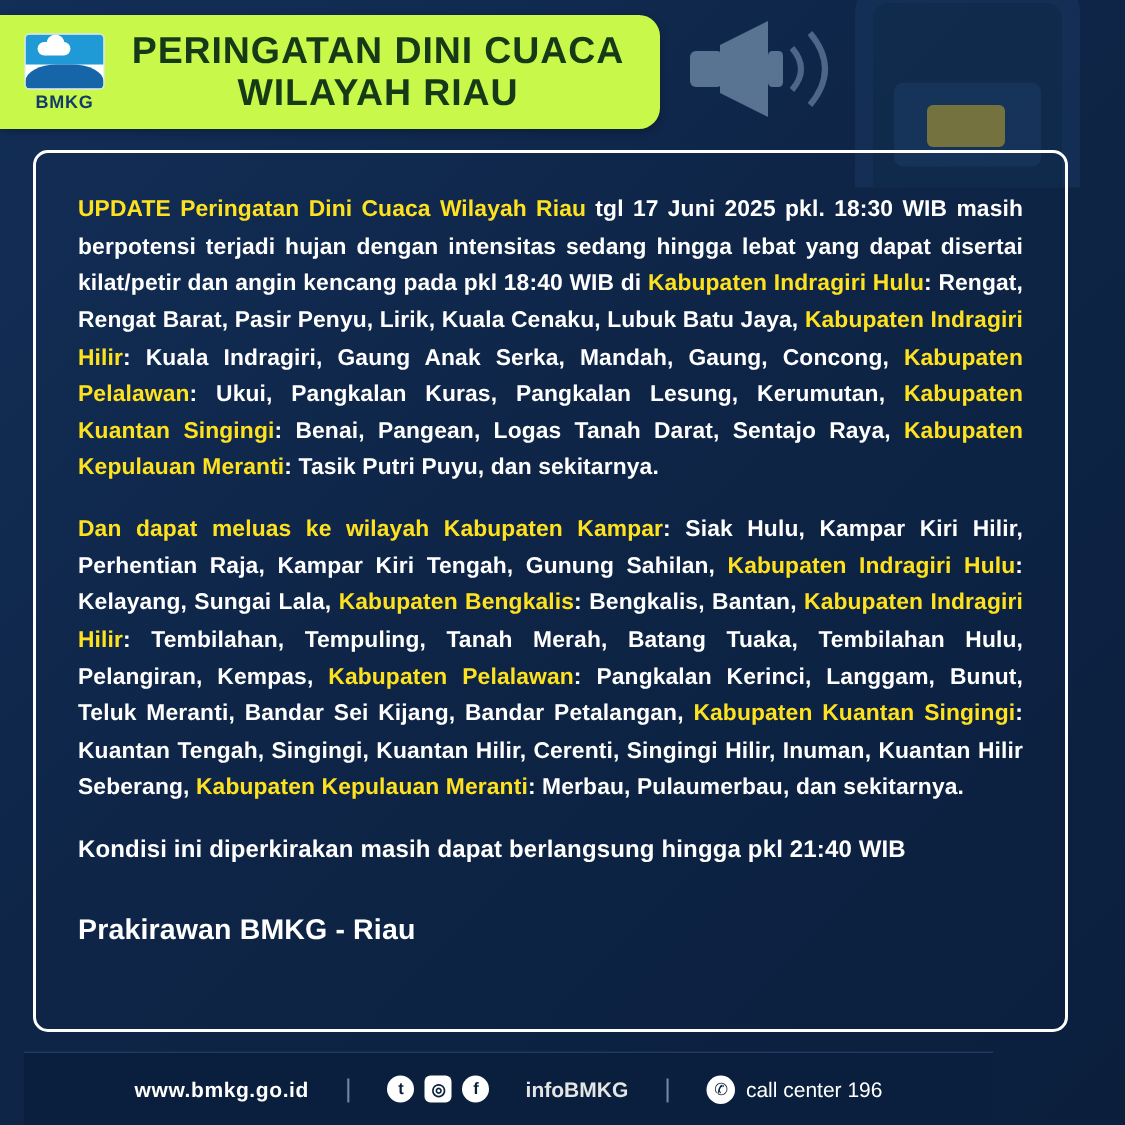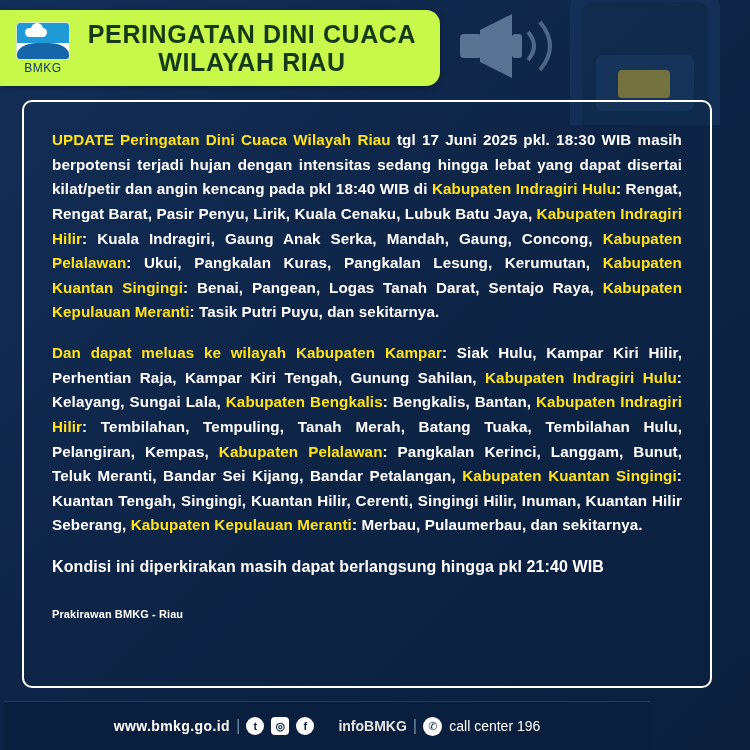--- a/index.html
+++ b/index.html
@@ -86,21 +86,21 @@
   .logo-mark .cloud:after {
     content: "";
     position: absolute;
     left: 6px; top: -5px;
     width: 12px; height: 12px;
     background: #ffffff;
     border-radius: 50%;
   }
   .logo-text {
     font-size: 12px;
-    font-weight: normal;
+    font-weight: bold;
     color: #123a6b;
     letter-spacing: 0.5px;
     margin-top: 1px;
   }
   .header-title {
     flex: 1;
     text-align: center;
     padding-right: 16px;
     color: #163a17;
     font-size: 25px;
@@ -126,35 +126,35 @@
     color: #ffffff;
     font-size: 15.2px;
     line-height: 1.62;
     text-align: justify;
     font-weight: bold;
     letter-spacing: 0.1px;
   }
   .hl { color: #ffe21f; }
   .para { margin: 0 0 16px 0; }
   .note { margin: 0 0 26px 0; color:#ffffff; font-weight:bold; font-size:16px; }
-  .sign { margin: 0; color:#ffffff; font-weight:bold; font-size:11px; }
+  .sign { margin: 0; color:#ffffff; font-weight:bold; font-size:19px; }
 
   
   .footer {
     position: absolute;
-    left: 4px;
+    left: 16px;
     bottom: 0;
     width: 646px;
     height: 48px;
     background: #0a1f3d;
     border-top: 1px solid #1d3a63;
     display: flex;
     align-items: center;
     justify-content: center;
-    gap: 6px;
+    gap: 24px;
   }
   .footer-web {
     color: #ffffff;
     font-size: 14px;
     font-weight: bold;
     letter-spacing: 0.4px;
   }
   .sep {
     color: #6f87a8;
     font-size: 17px;

